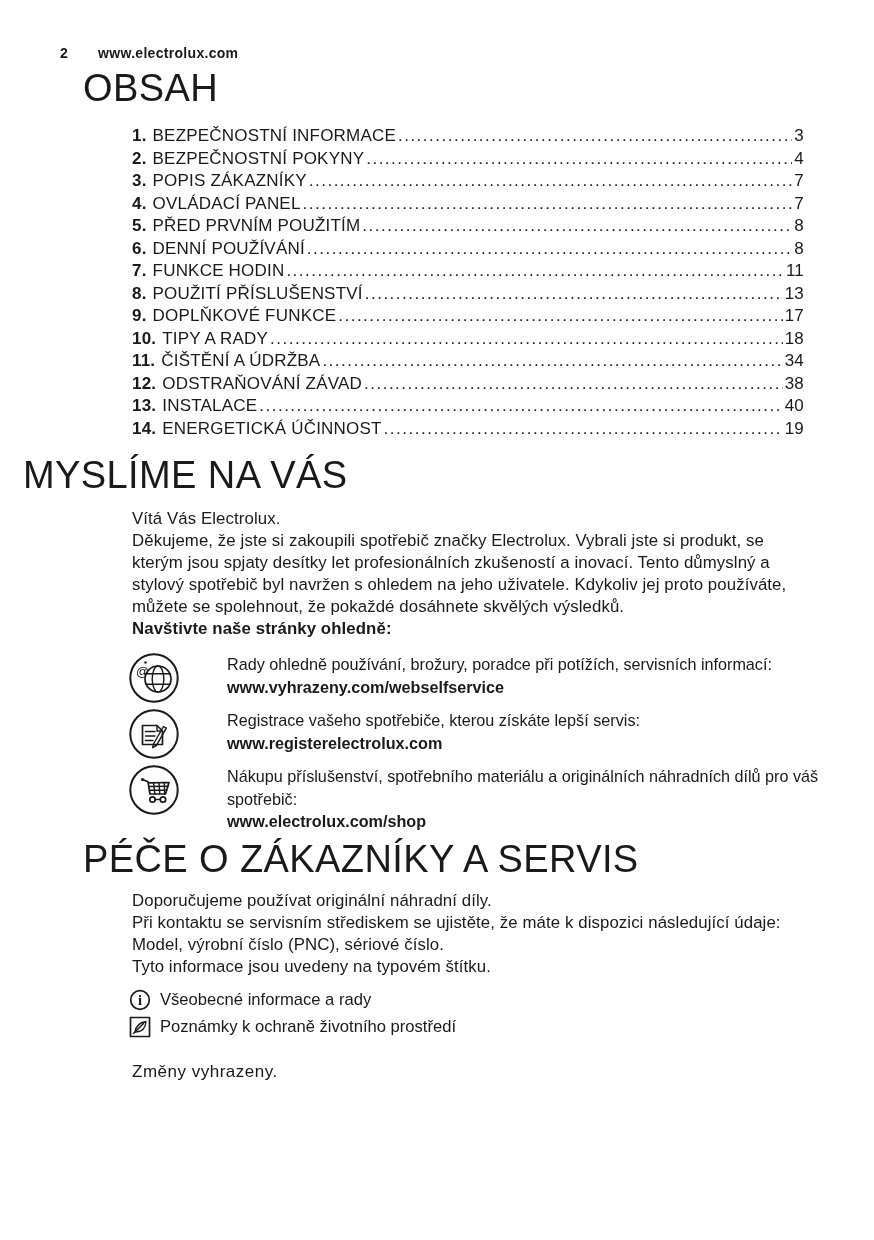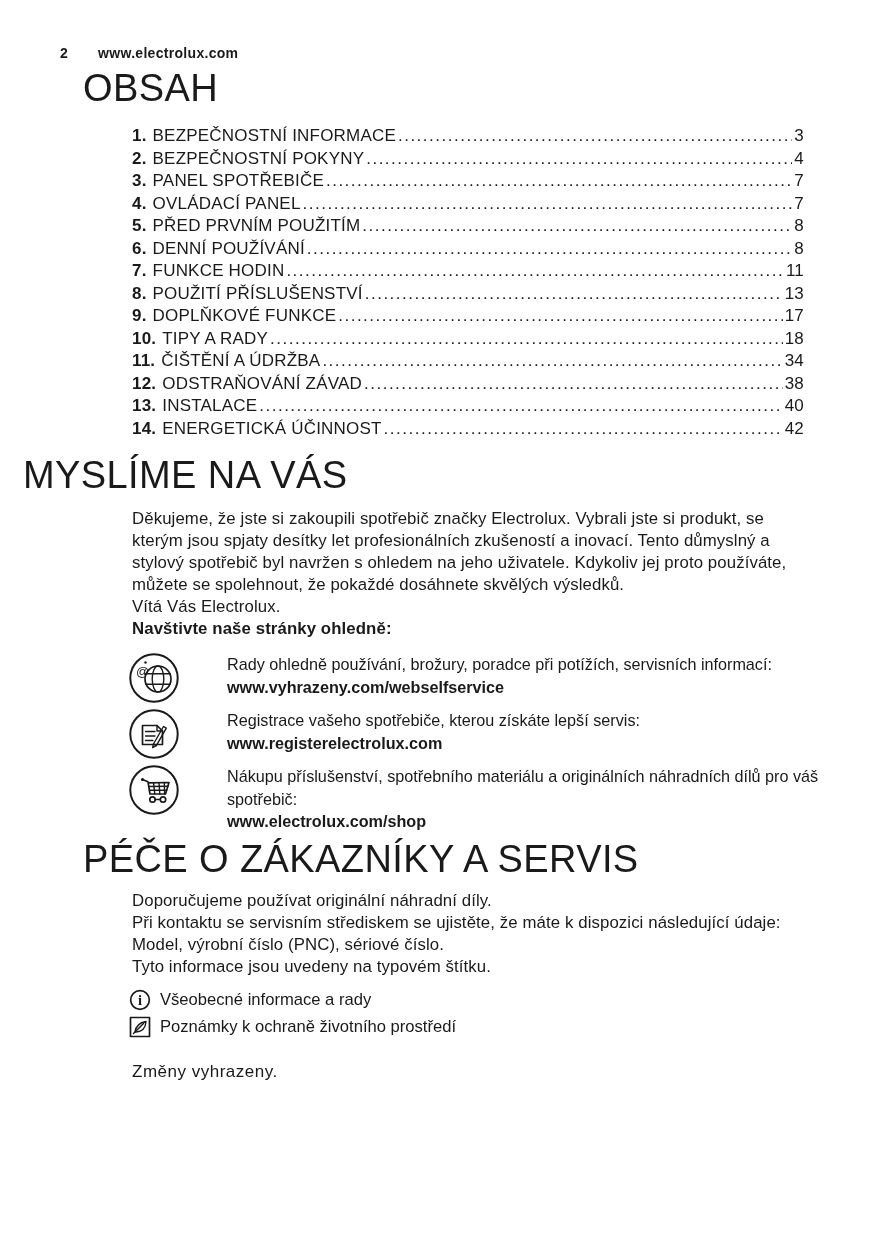--- a/index.html
+++ b/index.html
@@ -96,21 +96,21 @@
         <span class="toc-page">3</span>
       </div>
     <div class="toc-row">
         <span class="toc-num">2.</span>
         <span>BEZPEČNOSTNÍ POKYNY</span>
         <span class="toc-leader"></span>
         <span class="toc-page">4</span>
       </div>
     <div class="toc-row">
         <span class="toc-num">3.</span>
-        <span>PANEL SPOTŘEBIČE</span>
+        <span>POPIS ZÁKAZNÍKY</span>
         <span class="toc-leader"></span>
         <span class="toc-page">7</span>
       </div>
     <div class="toc-row">
         <span class="toc-num">4.</span>
         <span>OVLÁDACÍ PANEL</span>
         <span class="toc-leader"></span>
         <span class="toc-page">7</span>
       </div>
     <div class="toc-row">
@@ -164,29 +164,29 @@
     <div class="toc-row">
         <span class="toc-num">13.</span>
         <span>INSTALACE</span>
         <span class="toc-leader"></span>
         <span class="toc-page">40</span>
       </div>
     <div class="toc-row">
         <span class="toc-num">14.</span>
         <span>ENERGETICKÁ ÚČINNOST</span>
         <span class="toc-leader"></span>
-        <span class="toc-page">42</span>
+        <span class="toc-page">19</span>
       </div>
   </div>
 
   <h1 class="h-myslime">MYSLÍME NA VÁS</h1>
 
   <div class="text-block">
+    <p>Vítá Vás Electrolux.</p>
     <p>Děkujeme, že jste si zakoupili spotřebič značky Electrolux. Vybrali jste si produkt, se kterým jsou spjaty desítky let profesionálních zkušeností a inovací. Tento důmyslný a stylový spotřebič byl navržen s ohledem na jeho uživatele. Kdykoliv jej proto používáte, můžete se spolehnout, že pokaždé dosáhnete skvělých výsledků.</p>
-    <p>Vítá Vás Electrolux.</p>
     <p class="bold">Navštivte naše stránky ohledně:</p>
   </div>
 
   <div class="link-rows">
 
     <div class="link-row">
       <svg class="link-icon" viewBox="0 0 52 52">
         <circle class="st outer" cx="26" cy="26" r="23.7"></circle>
         <circle class="st" cx="30" cy="27" r="13"></circle>
         <ellipse class="st thin" cx="30" cy="27" rx="5.8" ry="13"></ellipse>

